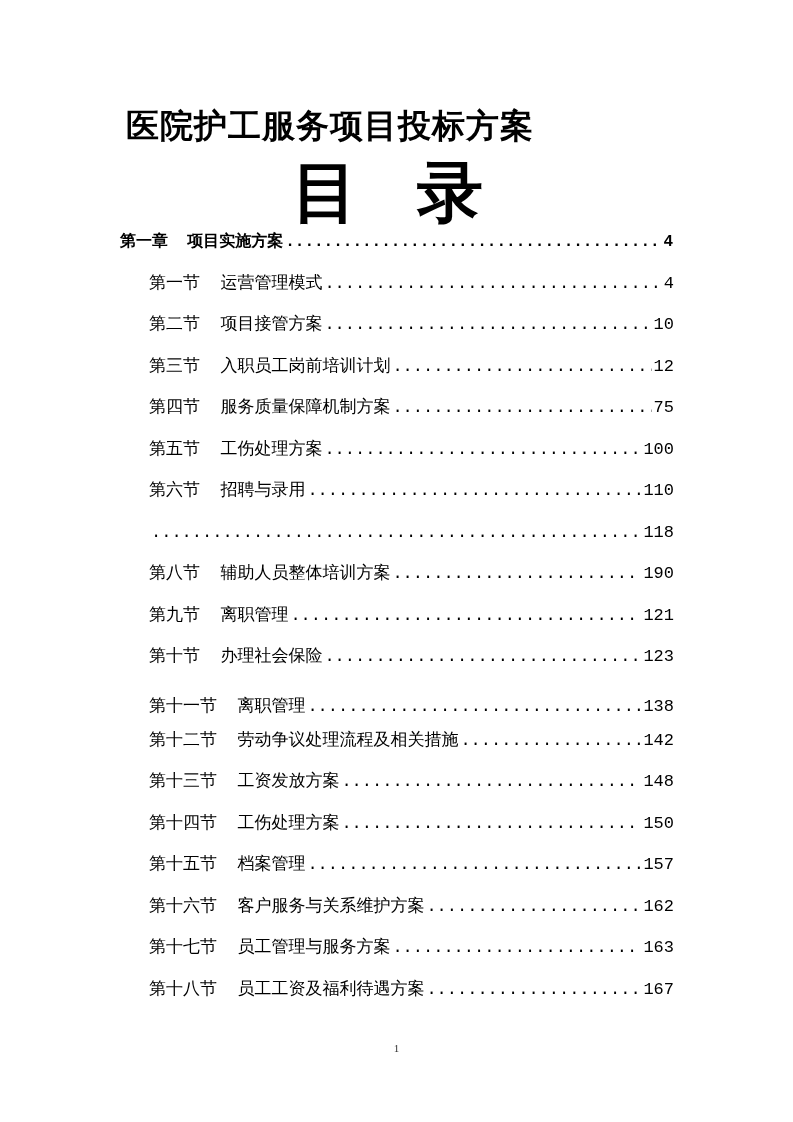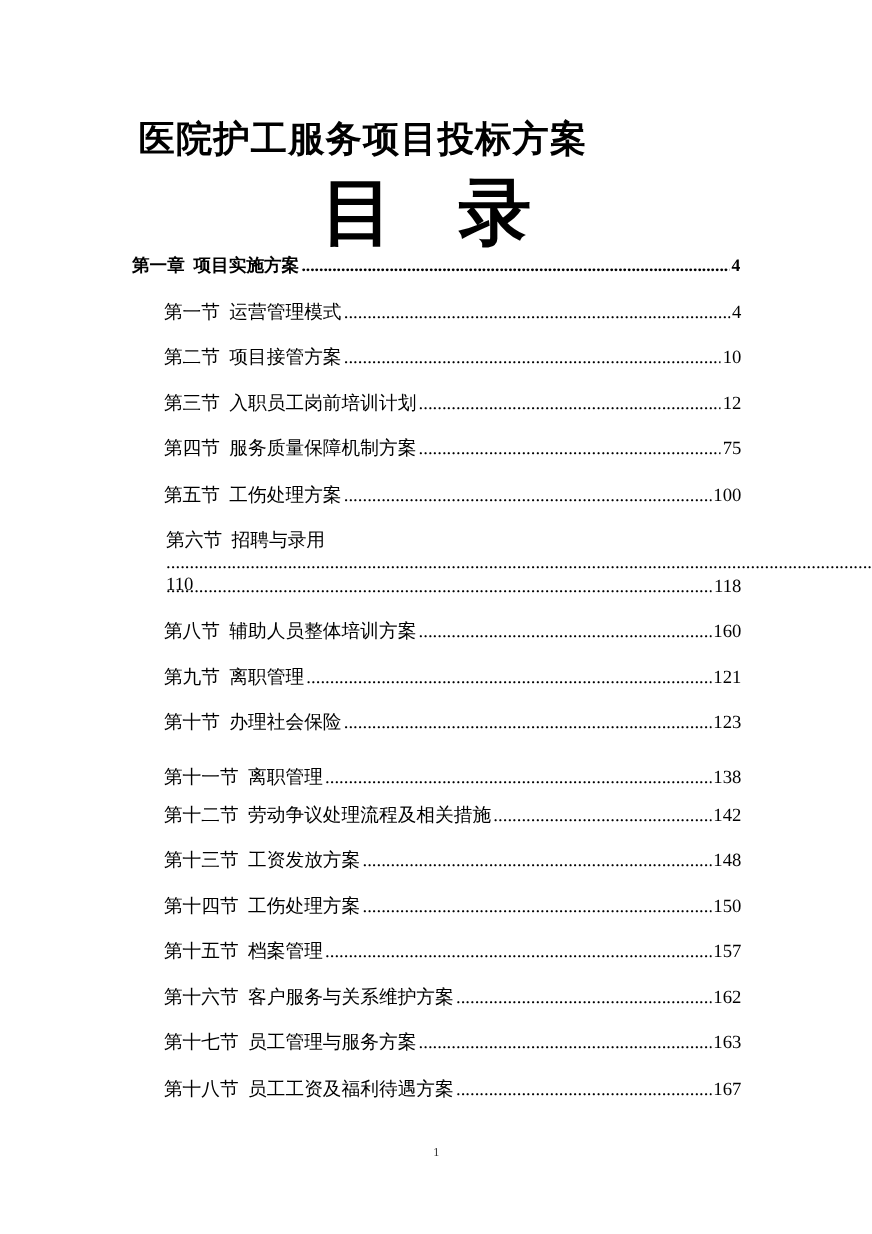--- a/index.html
+++ b/index.html
@@ -9,21 +9,21 @@
     font-family: "DejaVu Serif", "Liberation Serif", serif;
     font-size: 33px; font-weight: bold; letter-spacing: 1px; line-height: 44px;
   }
   .subtitle {
     position: absolute; left: 0; width: 793px; top: 160px; text-align: center;
     font-family: "DejaVu Serif", "Liberation Serif", serif;
     font-size: 66px; font-weight: bold; line-height: 64px; letter-spacing: 18px;
   }
   .toc-row {
     position: absolute; display: flex; align-items: baseline;
-    font-family: Liberation Serif, serif; line-height: 20px;
+    font-family: Liberation Mono, monospace; line-height: 20px;
   }
   .toc-row.chapter { left: 120px; width: 553px; font-weight: bold; font-size: 16px; }
   .toc-row.section { left: 149px; width: 525px; font-size: 17px; }
   .toc-row .label { white-space: pre; }
   .toc-row .leader {
     flex: 1; overflow: hidden; white-space: nowrap; margin: 0 2px;
     letter-spacing: 0px;
   }
   .toc-row .leader::after {
     content: "....................................................................................................................................................................................................";
@@ -64,33 +64,33 @@
 <div class="toc-row section" style="top:398px;">
   <span class="label">第四节  服务质量保障机制方案</span>
   <span class="leader"></span>
   <span class="page">75</span>
 </div>
 <div class="toc-row section" style="top:440px;">
   <span class="label">第五节  工伤处理方案</span>
   <span class="leader"></span>
   <span class="page">100</span>
 </div>
-<div class="toc-row section" style="top:481px;flex-direction:column;">
+<div class="toc-row section" style="top:481px;">
   <span class="label">第六节  招聘与录用</span>
   <span class="leader"></span>
   <span class="page">110</span>
 </div>
 <div class="toc-row section" style="top:523px;">
   <span class="leader"></span>
   <span class="page">118</span>
 </div>
 <div class="toc-row section" style="top:564px;">
   <span class="label">第八节  辅助人员整体培训方案</span>
   <span class="leader"></span>
-  <span class="page">160</span>
+  <span class="page">190</span>
 </div>
 <div class="toc-row section" style="top:606px;">
   <span class="label">第九节  离职管理</span>
   <span class="leader"></span>
   <span class="page">121</span>
 </div>
 <div class="toc-row section" style="top:647px;">
   <span class="label">第十节  办理社会保险</span>
   <span class="leader"></span>
   <span class="page">123</span>

